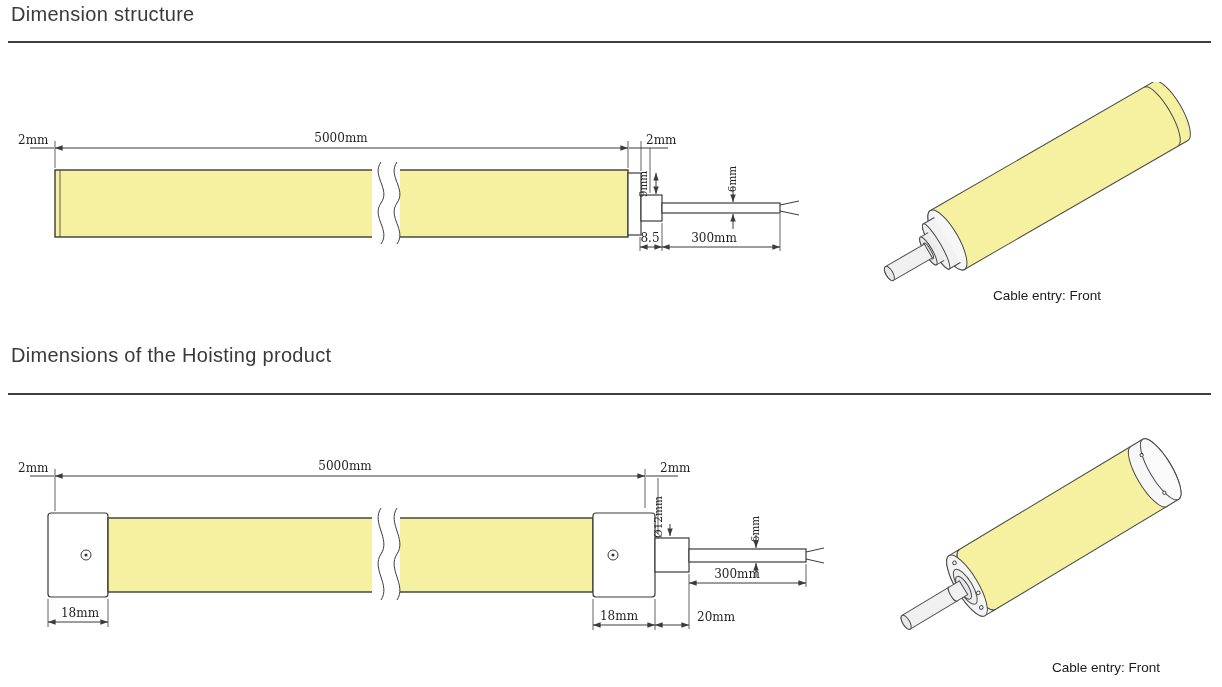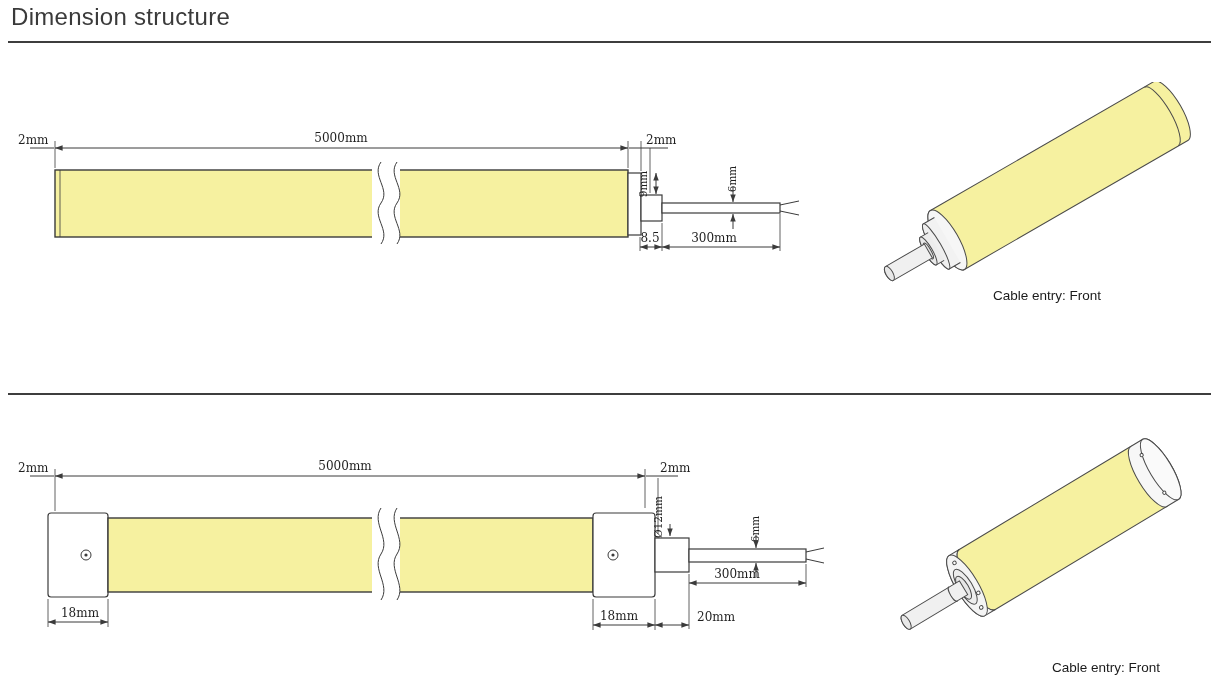--- a/index.html
+++ b/index.html
@@ -1,19 +1,19 @@
 <!DOCTYPE html>
 <html><head>
 <meta charset="utf-8">
 <style>
   * { margin:0; padding:0; box-sizing:border-box; }
   html,body { background:#ffffff; }
   body { width:1222px; height:687px; font-family:"Liberation Sans", sans-serif; }
   .stage { position:relative; width:1222px; height:687px; background:#ffffff; overflow:hidden; }
-  .sec-title { position:absolute; left:11px; font-size:24px; letter-spacing:0.3px; color:#3a3a3a; font-weight:400; }
+  .sec-title { position:absolute; left:11px; font-size:20px; letter-spacing:0.3px; color:#3a3a3a; font-weight:400; }
   .rule { position:absolute; left:8px; width:1203px; border-top:2px solid #3d3d3d; height:0; }
   svg { position:absolute; left:0; display:block; }
   .ln   { stroke:#3b3b3b; stroke-width:1; fill:none; }
   .thin { stroke:#3b3b3b; stroke-width:0.8; fill:none; }
   .part { fill:#ffffff; stroke:#3b3b3b; stroke-width:1.2; }
   .dimt { font-family:"DejaVu Serif", serif; font-size:12px; fill:#1f1f1f; }
   .dimv { font-family:"DejaVu Serif", serif; font-size:10.5px; fill:#1f1f1f; }
   .capt { font-family:"Liberation Sans", sans-serif; font-size:13.5px; fill:#1b1b1b; }
   .iso  { stroke:#4a4a4a; stroke-width:1; }
 </style>
@@ -78,20 +78,21 @@
       <ellipse class="iso" cx="-143" cy="0" rx="5" ry="26" fill="#efefef"></ellipse>
       <path class="iso" fill="#ececec" d="M-143,-16 H-152 A4,16 0 0 0 -152,16 H-143"></path>
       <ellipse class="iso" cx="-152" cy="0" rx="4" ry="16" fill="#e9e9e9"></ellipse>
       <ellipse class="iso" cx="-152" cy="0" rx="2.5" ry="9" fill="#e2e2e2"></ellipse>
       <path class="iso" fill="#f0f0f0" d="M-152,-8 H-197 A3.5,8 0 0 0 -197,8 H-152 Z"></path>
       <ellipse class="iso" cx="-197" cy="0" rx="3.5" ry="8" fill="#e8e8e8"></ellipse>
     </g>
     <text class="capt" x="993" y="218">Cable entry: Front</text>
   </svg>
 
+  <div class="sec-title" style="top:344px">Dimensions of the Hoisting product</div>
   <div class="rule" style="top:393px"></div>
 
   <svg width="1222" height="257" viewBox="0 0 1222 257" style="top:430px">
 
     <g>
       <rect class="part" x="48" y="83" width="60" height="84" rx="3"></rect>
       <circle class="ln" cx="86" cy="125" r="5" fill="#ffffff"></circle>
       <circle cx="86" cy="125" r="1.6" fill="#3b3b3b"></circle>
 
       <rect x="108" y="88" width="485" height="74" fill="#f6f1a0" stroke="#3b3b3b" stroke-width="1.4"></rect>

